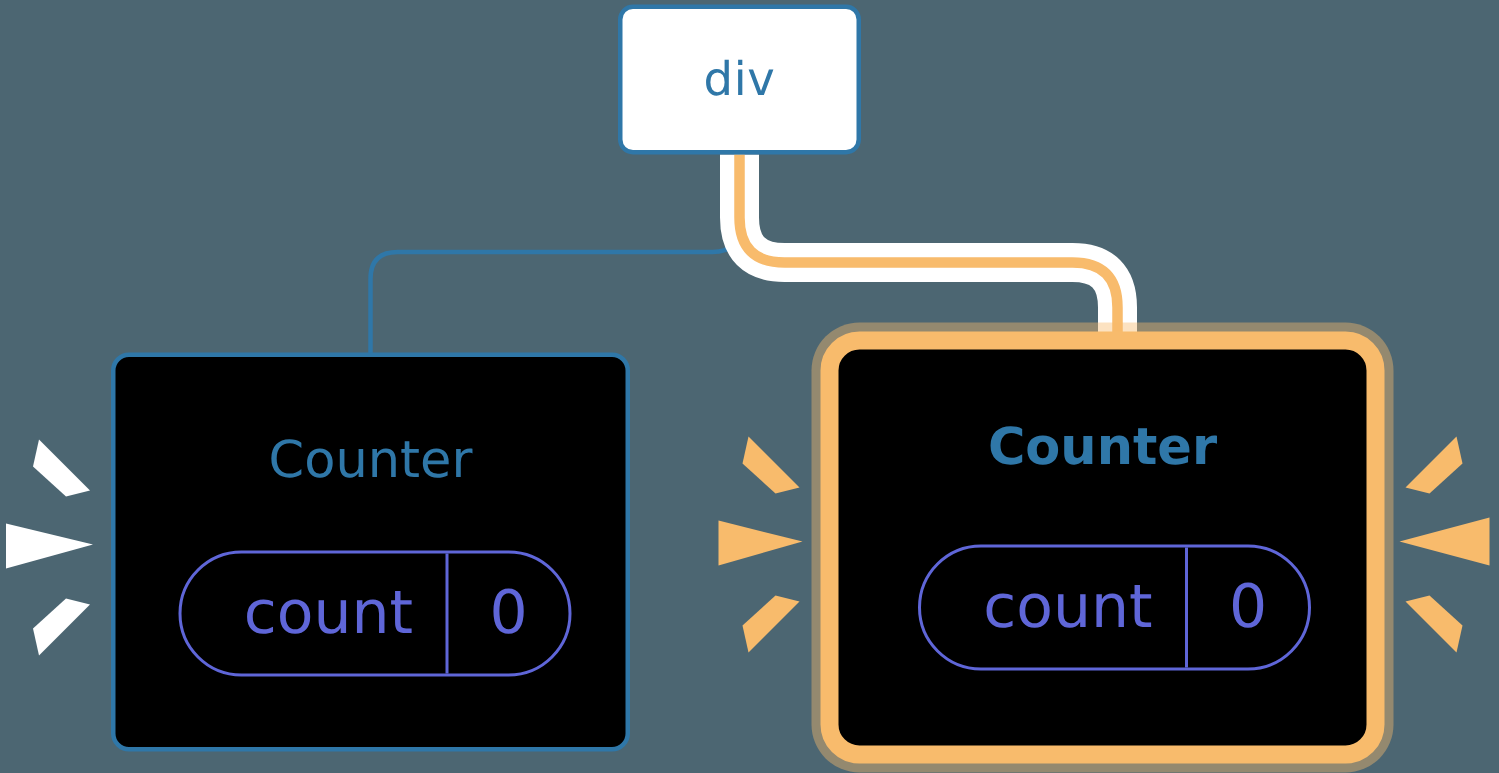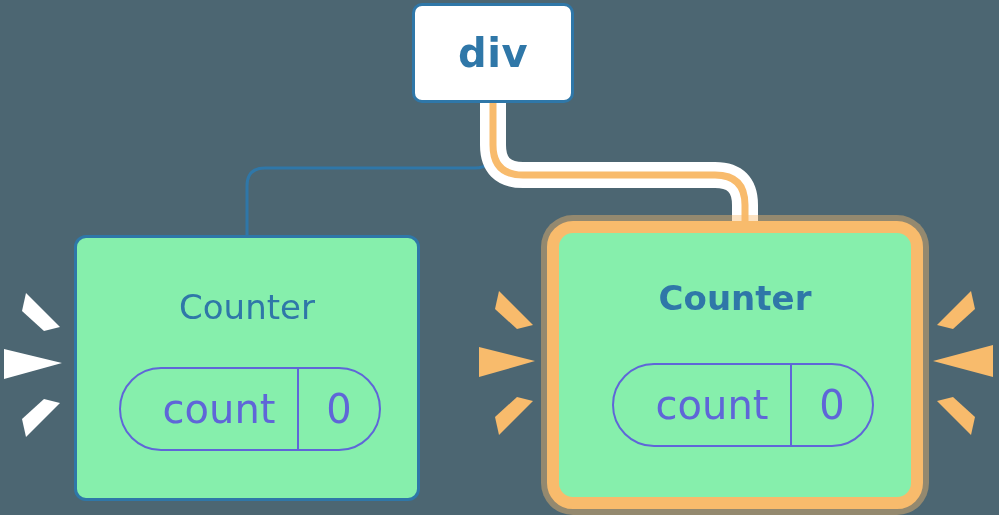--- a/index.html
+++ b/index.html
@@ -38,30 +38,29 @@
     border: 3px solid #2f77a8;
     border-radius: 10px;
     box-sizing: border-box;
     display: flex;
     align-items: center;
     justify-content: center;
     z-index: 5;
   }
   .node-div .label {
     color: #2f77a8;
-    font-size: 40px;
+    font-size: 31px;
     line-height: 1;
     letter-spacing: 0.5px;
-    font-weight: bold;
   }
 
   
   .card {
     position: absolute;
-    background: #86efac;
+    background: #000000;
     box-sizing: border-box;
     z-index: 5;
   }
   .card-plain {
     left: 74px;
     top: 235px;
     width: 346px;
     height: 266px;
     border: 3px solid #2f77a8;
     border-radius: 12px;

